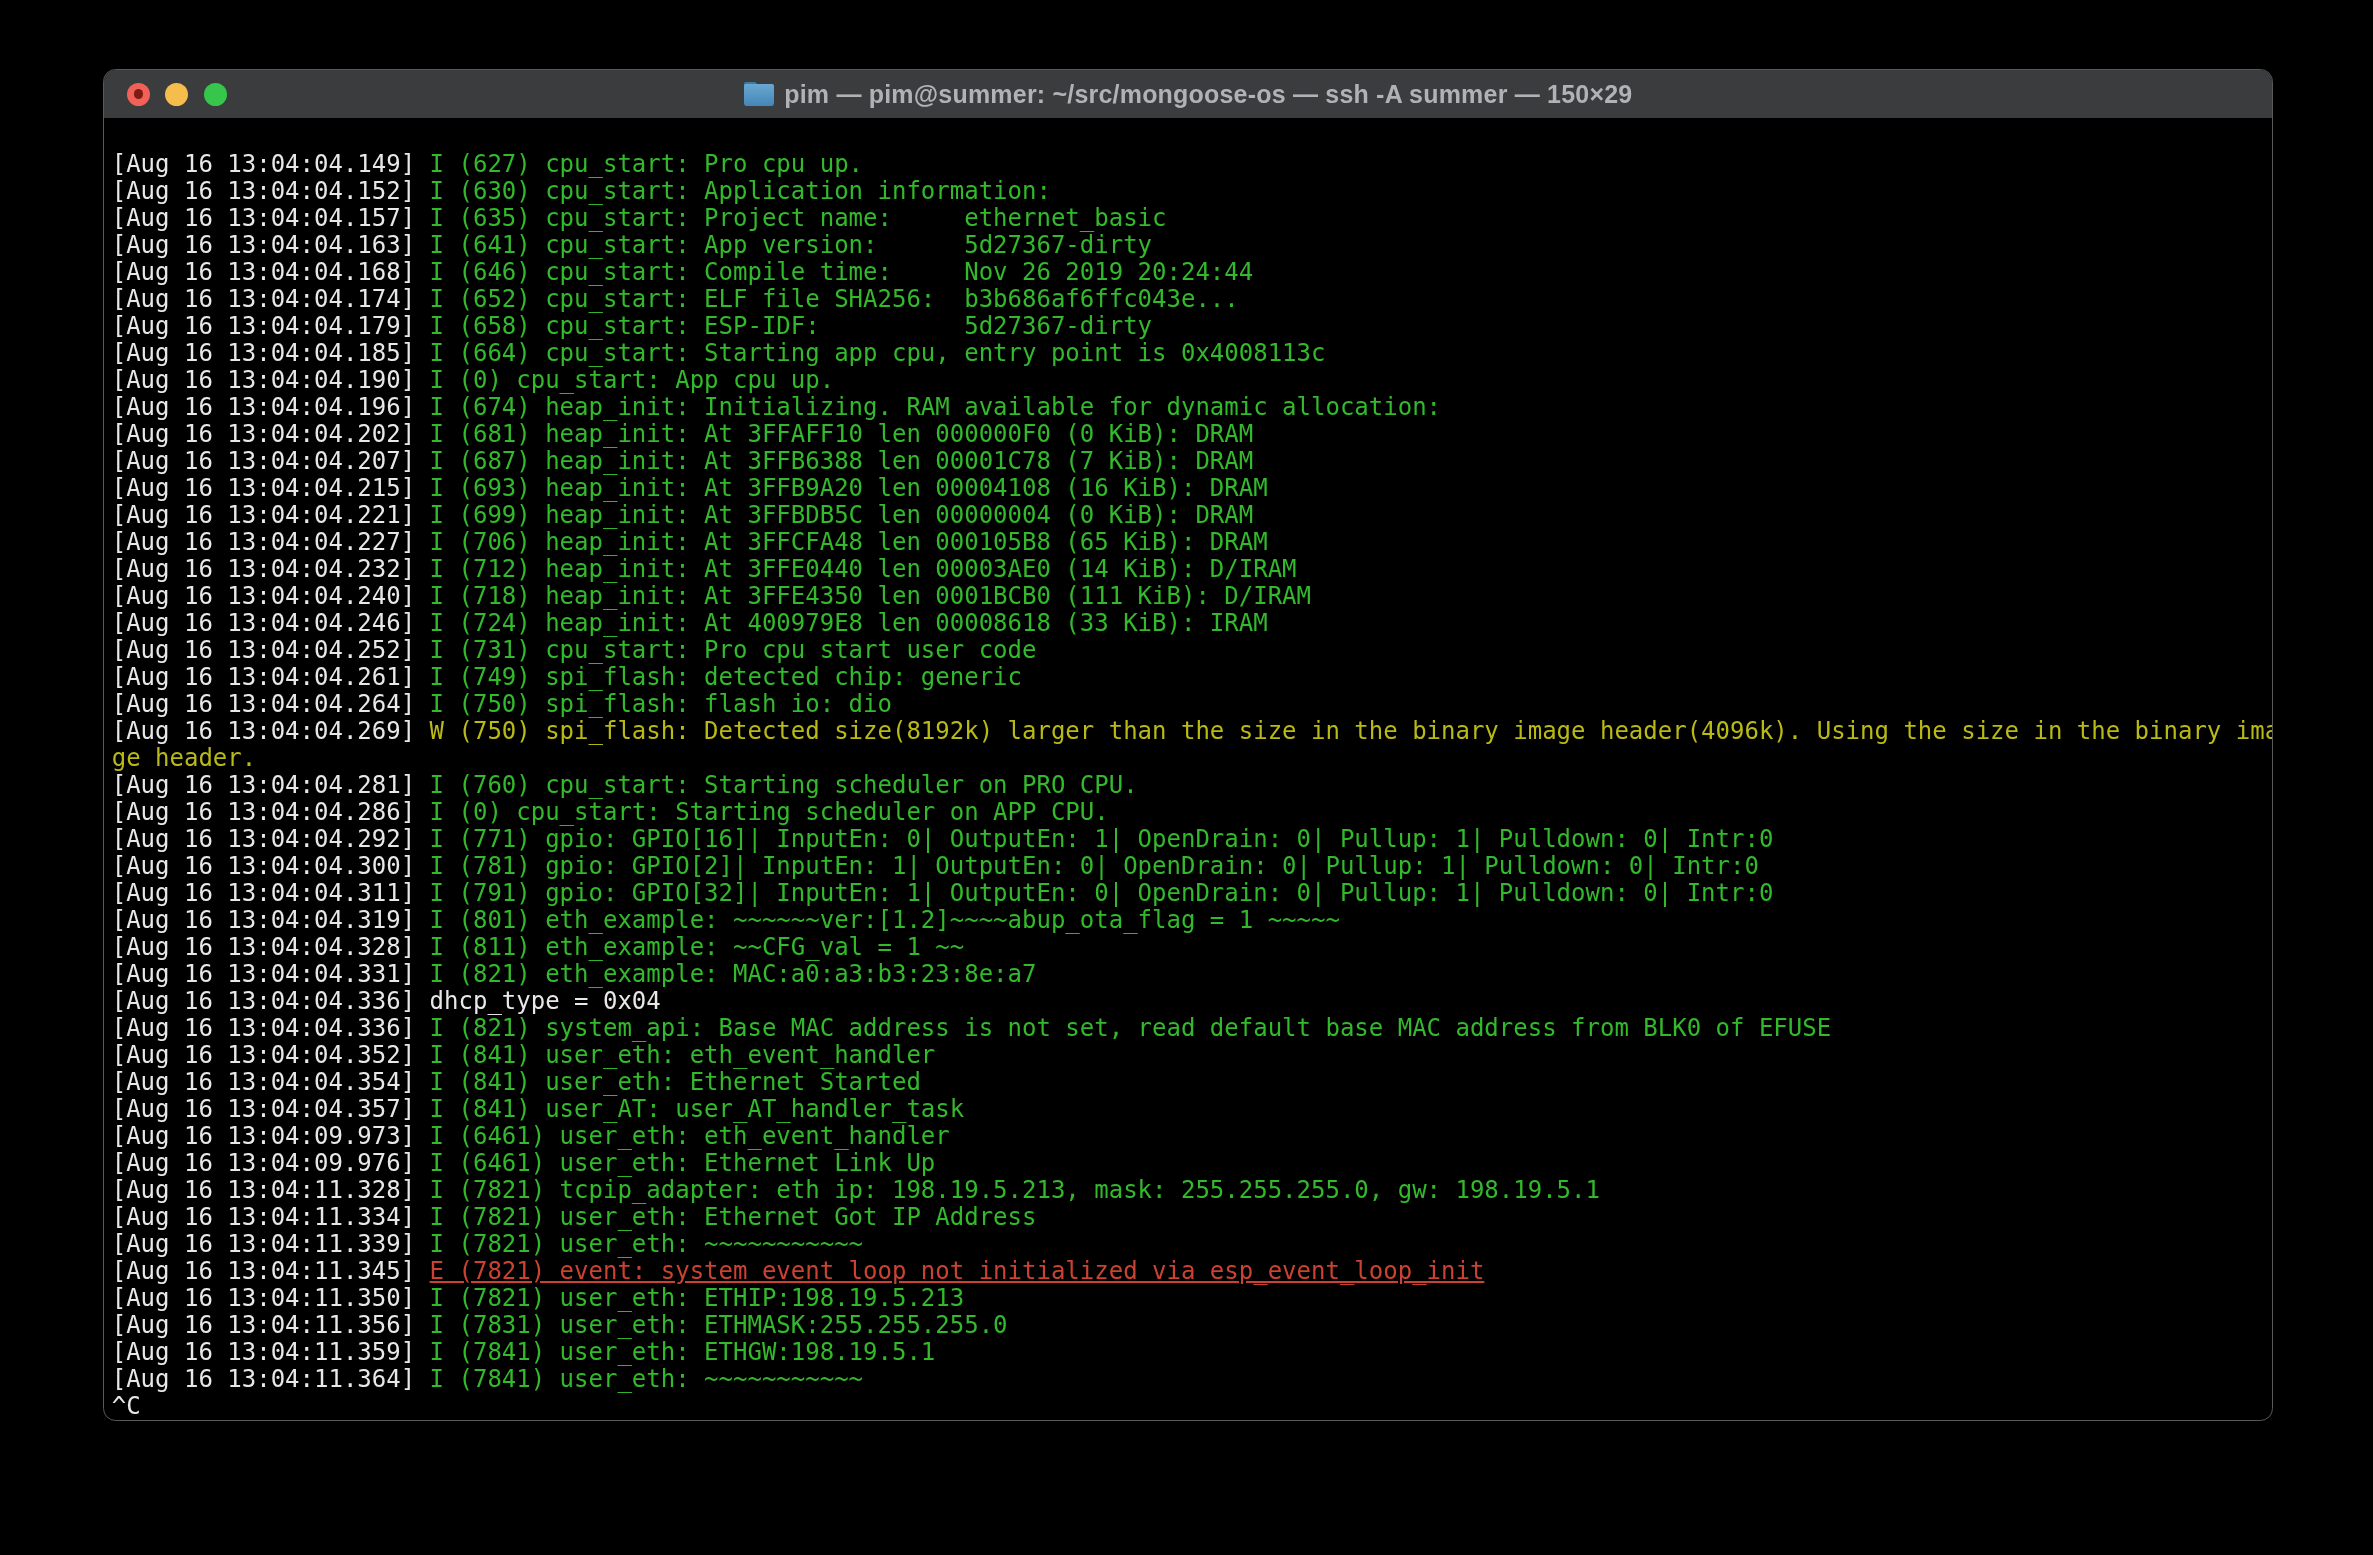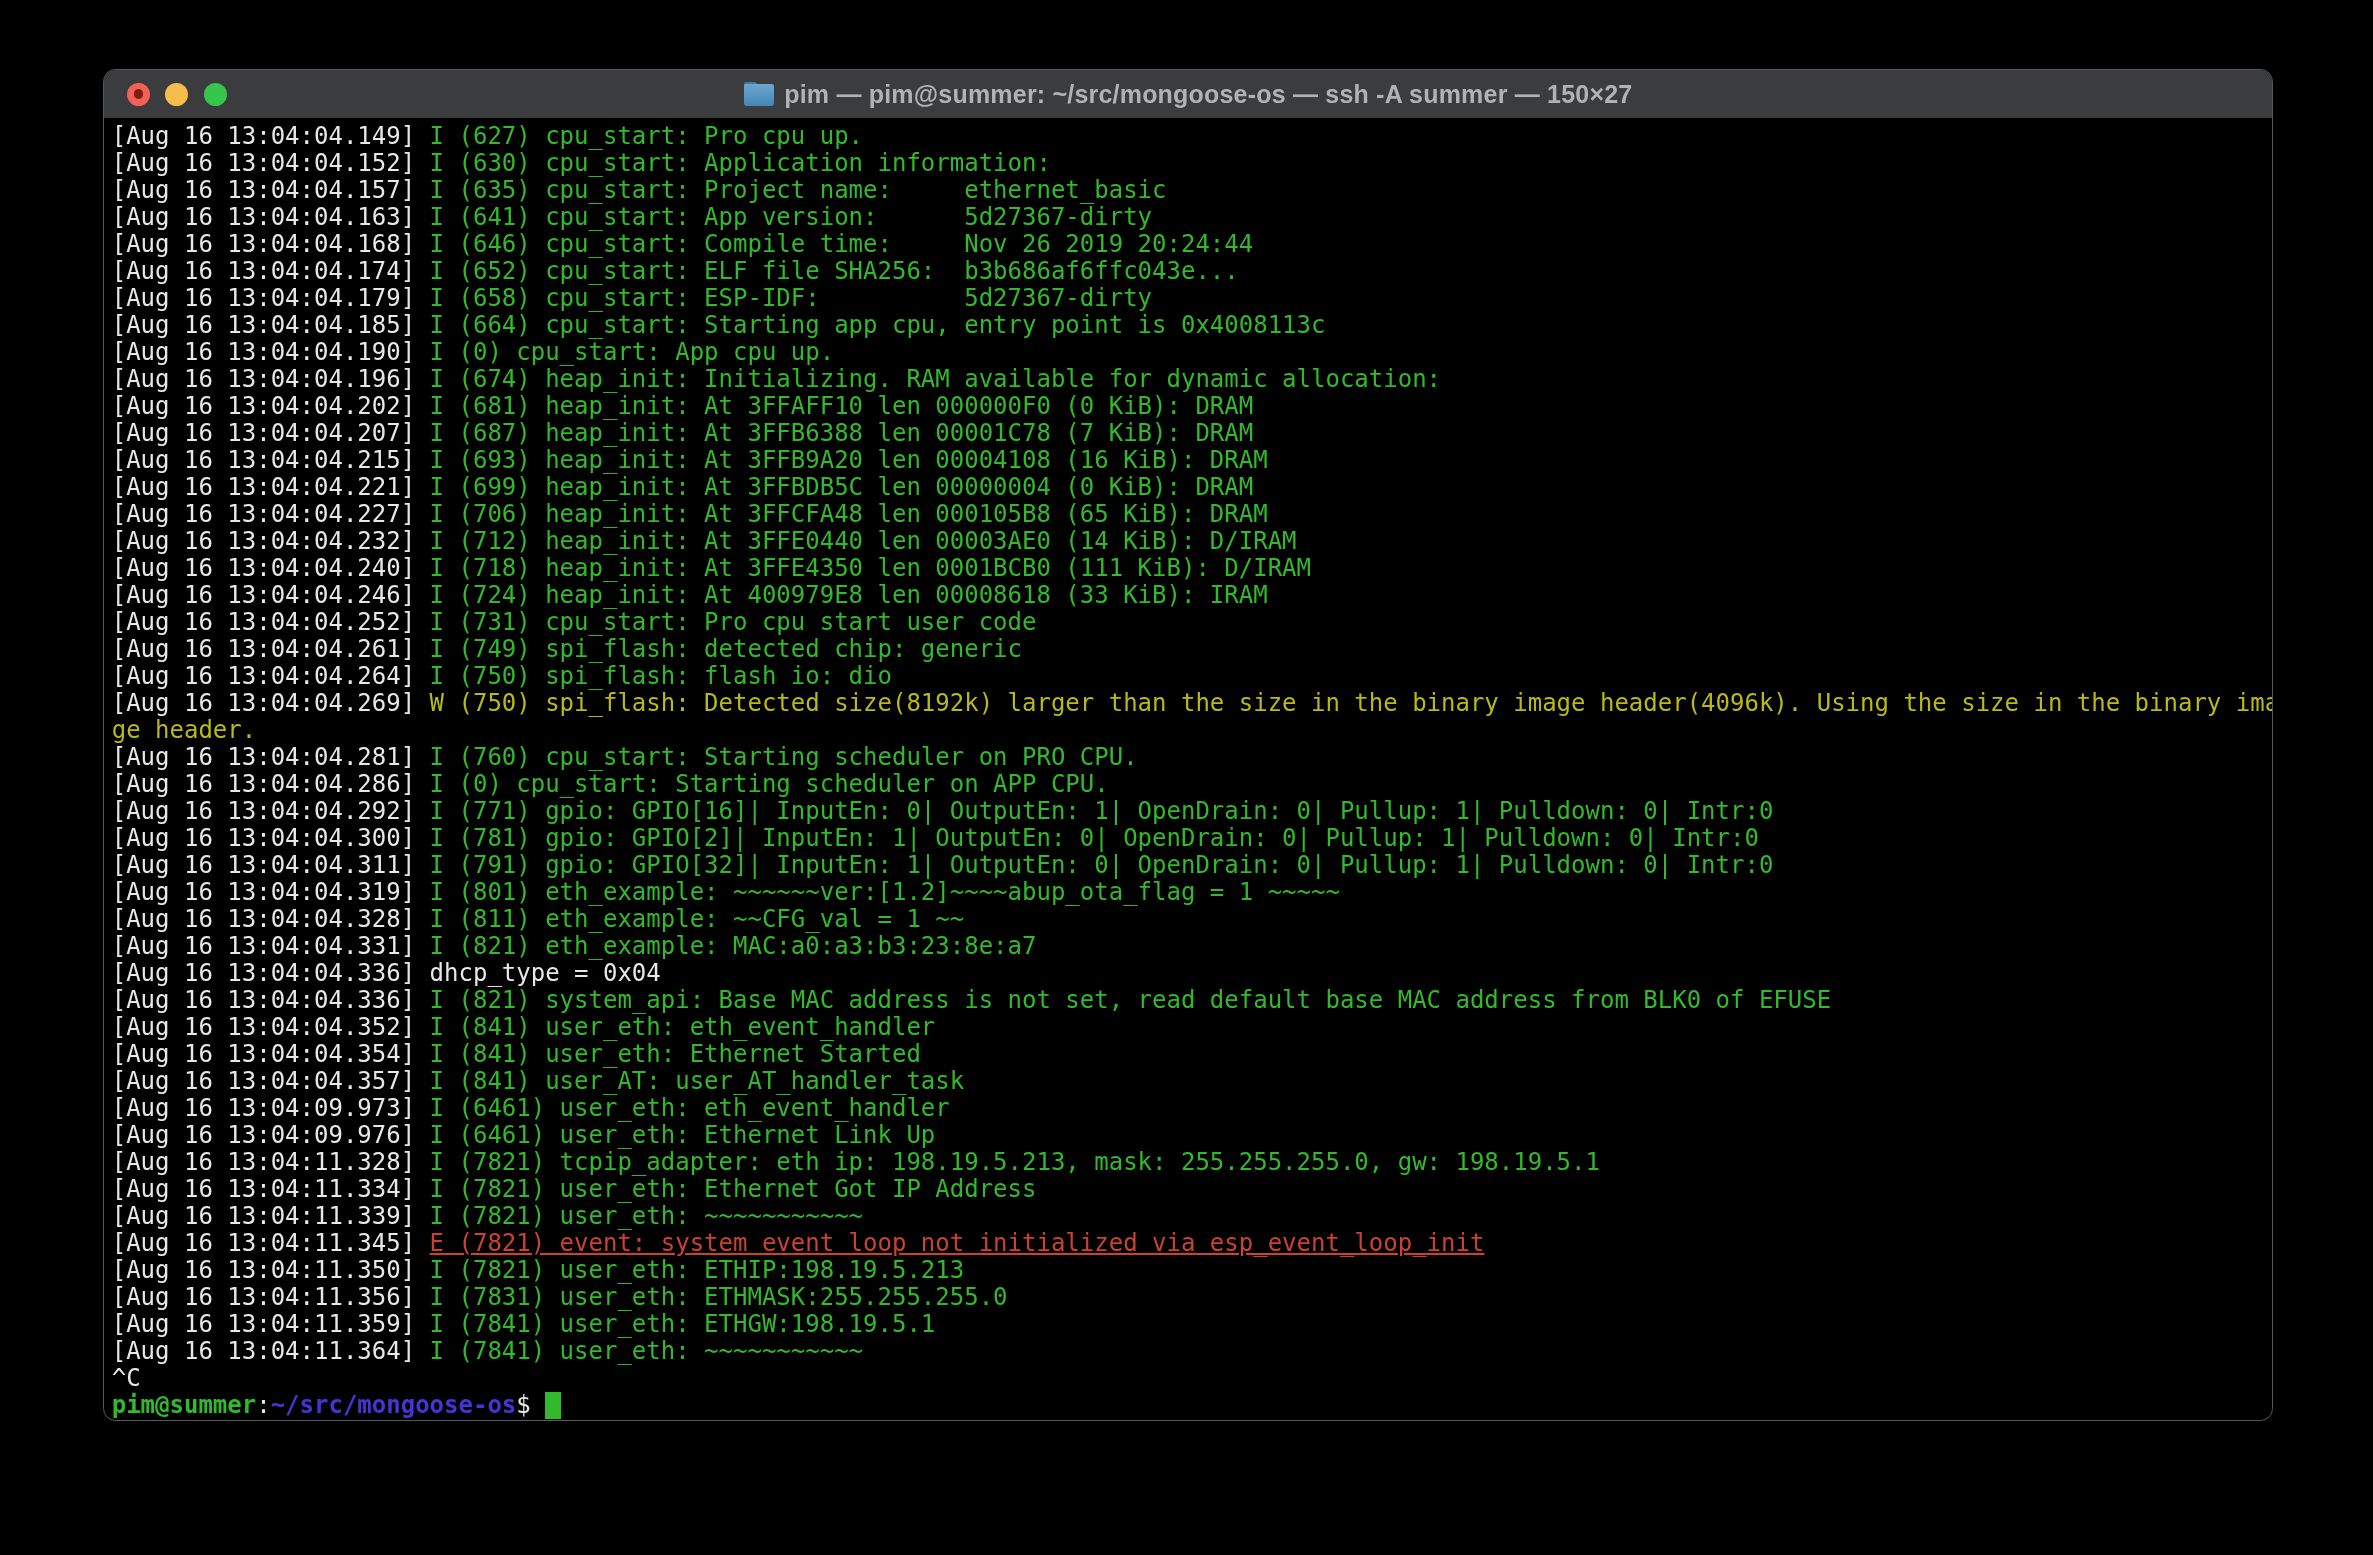--- a/index.html
+++ b/index.html
@@ -50,20 +50,21 @@
   .folder .body{
     position:absolute;left:0;top:2.9px;width:30px;height:22px;
     background:linear-gradient(#6aa7d2,#4486b6);
     border-radius:1.9px 1.9px 2.9px 2.9px;
   }
   .term{
     padding:4.8px 0 0 7.7px;
     font:24px/27px "DejaVu Sans Mono",monospace;
     white-space:pre;
     color:var(--fg,#e8e8e8);
+    margin-top:28px;
   }
   .term-line{white-space:pre;height:27px;}
   .c-fg{color:var(--fg,#e8e8e8);}
   .c-green{color:var(--green,#33b92c);}
   .c-yellow{color:var(--yellow,#b9ba16);}
   .c-red{color:var(--red,#cc4232);text-decoration:underline;}
   .c-blue{color:var(--blue,#4733d6);}
   .bold{font-weight:bold;}
   .cursor{background:var(--green,#33b92c);display:inline-block;width:16.3px;height:27px;vertical-align:bottom;}
 </style>
@@ -78,19 +79,19 @@
             <span class="dot"></span>
           </span>
         <span class="tl tl-min"></span>
         <span class="tl tl-max"></span>
       </div>
       <div class="title-wrap">
         <span class="folder">
             <span class="tab"></span>
             <span class="body"></span>
           </span>
-        <span class="title-text">pim — pim@summer: ~/src/mongoose-os — ssh -A summer — 150×27</span>
+        <span class="title-text">pim — pim@summer: ~/src/mongoose-os — ssh -A summer — 150×29</span>
       </div>
     </div>
     <div class="term"><div class="term-line"><span class="c-fg">[Aug 16 13:04:04.149] </span><span class="c-green">I (627) cpu_start: Pro cpu up.</span></div><div class="term-line"><span class="c-fg">[Aug 16 13:04:04.152] </span><span class="c-green">I (630) cpu_start: Application information:</span></div><div class="term-line"><span class="c-fg">[Aug 16 13:04:04.157] </span><span class="c-green">I (635) cpu_start: Project name:     ethernet_basic</span></div><div class="term-line"><span class="c-fg">[Aug 16 13:04:04.163] </span><span class="c-green">I (641) cpu_start: App version:      5d27367-dirty</span></div><div class="term-line"><span class="c-fg">[Aug 16 13:04:04.168] </span><span class="c-green">I (646) cpu_start: Compile time:     Nov 26 2019 20:24:44</span></div><div class="term-line"><span class="c-fg">[Aug 16 13:04:04.174] </span><span class="c-green">I (652) cpu_start: ELF file SHA256:  b3b686af6ffc043e...</span></div><div class="term-line"><span class="c-fg">[Aug 16 13:04:04.179] </span><span class="c-green">I (658) cpu_start: ESP-IDF:          5d27367-dirty</span></div><div class="term-line"><span class="c-fg">[Aug 16 13:04:04.185] </span><span class="c-green">I (664) cpu_start: Starting app cpu, entry point is 0x4008113c</span></div><div class="term-line"><span class="c-fg">[Aug 16 13:04:04.190] </span><span class="c-green">I (0) cpu_start: App cpu up.</span></div><div class="term-line"><span class="c-fg">[Aug 16 13:04:04.196] </span><span class="c-green">I (674) heap_init: Initializing. RAM available for dynamic allocation:</span></div><div class="term-line"><span class="c-fg">[Aug 16 13:04:04.202] </span><span class="c-green">I (681) heap_init: At 3FFAFF10 len 000000F0 (0 KiB): DRAM</span></div><div class="term-line"><span class="c-fg">[Aug 16 13:04:04.207] </span><span class="c-green">I (687) heap_init: At 3FFB6388 len 00001C78 (7 KiB): DRAM</span></div><div class="term-line"><span class="c-fg">[Aug 16 13:04:04.215] </span><span class="c-green">I (693) heap_init: At 3FFB9A20 len 00004108 (16 KiB): DRAM</span></div><div class="term-line"><span class="c-fg">[Aug 16 13:04:04.221] </span><span class="c-green">I (699) heap_init: At 3FFBDB5C len 00000004 (0 KiB): DRAM</span></div><div class="term-line"><span class="c-fg">[Aug 16 13:04:04.227] </span><span class="c-green">I (706) heap_init: At 3FFCFA48 len 000105B8 (65 KiB): DRAM</span></div><div class="term-line"><span class="c-fg">[Aug 16 13:04:04.232] </span><span class="c-green">I (712) heap_init: At 3FFE0440 len 00003AE0 (14 KiB): D/IRAM</span></div><div class="term-line"><span class="c-fg">[Aug 16 13:04:04.240] </span><span class="c-green">I (718) heap_init: At 3FFE4350 len 0001BCB0 (111 KiB): D/IRAM</span></div><div class="term-line"><span class="c-fg">[Aug 16 13:04:04.246] </span><span class="c-green">I (724) heap_init: At 400979E8 len 00008618 (33 KiB): IRAM</span></div><div class="term-line"><span class="c-fg">[Aug 16 13:04:04.252] </span><span class="c-green">I (731) cpu_start: Pro cpu start user code</span></div><div class="term-line"><span class="c-fg">[Aug 16 13:04:04.261] </span><span class="c-green">I (749) spi_flash: detected chip: generic</span></div><div class="term-line"><span class="c-fg">[Aug 16 13:04:04.264] </span><span class="c-green">I (750) spi_flash: flash io: dio</span></div><div class="term-line"><span class="c-fg">[Aug 16 13:04:04.269] </span><span class="c-yellow">W (750) spi_flash: Detected size(8192k) larger than the size in the binary image header(4096k). Using the size in the binary ima</span></div><div class="term-line"><span class="c-yellow">ge header.</span></div><div class="term-line"><span class="c-fg">[Aug 16 13:04:04.281] </span><span class="c-green">I (760) cpu_start: Starting scheduler on PRO CPU.</span></div><div class="term-line"><span class="c-fg">[Aug 16 13:04:04.286] </span><span class="c-green">I (0) cpu_start: Starting scheduler on APP CPU.</span></div><div class="term-line"><span class="c-fg">[Aug 16 13:04:04.292] </span><span class="c-green">I (771) gpio: GPIO[16]| InputEn: 0| OutputEn: 1| OpenDrain: 0| Pullup: 1| Pulldown: 0| Intr:0</span></div><div class="term-line"><span class="c-fg">[Aug 16 13:04:04.300] </span><span class="c-green">I (781) gpio: GPIO[2]| InputEn: 1| OutputEn: 0| OpenDrain: 0| Pullup: 1| Pulldown: 0| Intr:0</span></div><div class="term-line"><span class="c-fg">[Aug 16 13:04:04.311] </span><span class="c-green">I (791) gpio: GPIO[32]| InputEn: 1| OutputEn: 0| OpenDrain: 0| Pullup: 1| Pulldown: 0| Intr:0</span></div><div class="term-line"><span class="c-fg">[Aug 16 13:04:04.319] </span><span class="c-green">I (801) eth_example: ~~~~~~ver:[1.2]~~~~abup_ota_flag = 1 ~~~~~</span></div><div class="term-line"><span class="c-fg">[Aug 16 13:04:04.328] </span><span class="c-green">I (811) eth_example: ~~CFG_val = 1 ~~</span></div><div class="term-line"><span class="c-fg">[Aug 16 13:04:04.331] </span><span class="c-green">I (821) eth_example: MAC:a0:a3:b3:23:8e:a7</span></div><div class="term-line"><span class="c-fg">[Aug 16 13:04:04.336] </span><span class="c-fg">dhcp_type = 0x04</span></div><div class="term-line"><span class="c-fg">[Aug 16 13:04:04.336] </span><span class="c-green">I (821) system_api: Base MAC address is not set, read default base MAC address from BLK0 of EFUSE</span></div><div class="term-line"><span class="c-fg">[Aug 16 13:04:04.352] </span><span class="c-green">I (841) user_eth: eth_event_handler</span></div><div class="term-line"><span class="c-fg">[Aug 16 13:04:04.354] </span><span class="c-green">I (841) user_eth: Ethernet Started</span></div><div class="term-line"><span class="c-fg">[Aug 16 13:04:04.357] </span><span class="c-green">I (841) user_AT: user_AT_handler_task</span></div><div class="term-line"><span class="c-fg">[Aug 16 13:04:09.973] </span><span class="c-green">I (6461) user_eth: eth_event_handler</span></div><div class="term-line"><span class="c-fg">[Aug 16 13:04:09.976] </span><span class="c-green">I (6461) user_eth: Ethernet Link Up</span></div><div class="term-line"><span class="c-fg">[Aug 16 13:04:11.328] </span><span class="c-green">I (7821) tcpip_adapter: eth ip: 198.19.5.213, mask: 255.255.255.0, gw: 198.19.5.1</span></div><div class="term-line"><span class="c-fg">[Aug 16 13:04:11.334] </span><span class="c-green">I (7821) user_eth: Ethernet Got IP Address</span></div><div class="term-line"><span class="c-fg">[Aug 16 13:04:11.339] </span><span class="c-green">I (7821) user_eth: ~~~~~~~~~~~</span></div><div class="term-line"><span class="c-fg">[Aug 16 13:04:11.345] </span><span class="c-red">E (7821) event: system event loop not initialized via esp_event_loop_init</span></div><div class="term-line"><span class="c-fg">[Aug 16 13:04:11.350] </span><span class="c-green">I (7821) user_eth: ETHIP:198.19.5.213</span></div><div class="term-line"><span class="c-fg">[Aug 16 13:04:11.356] </span><span class="c-green">I (7831) user_eth: ETHMASK:255.255.255.0</span></div><div class="term-line"><span class="c-fg">[Aug 16 13:04:11.359] </span><span class="c-green">I (7841) user_eth: ETHGW:198.19.5.1</span></div><div class="term-line"><span class="c-fg">[Aug 16 13:04:11.364] </span><span class="c-green">I (7841) user_eth: ~~~~~~~~~~~</span></div><div class="term-line"><span class="c-fg">^C</span></div><div class="term-line"><span class="c-green bold">pim@summer</span><span class="c-fg">:</span><span class="c-blue bold">~/src/mongoose-os</span><span class="c-fg">$ </span><span class="c-green cursor"> </span></div></div>
   </div>
 </div>
 
 
 </body></html>

